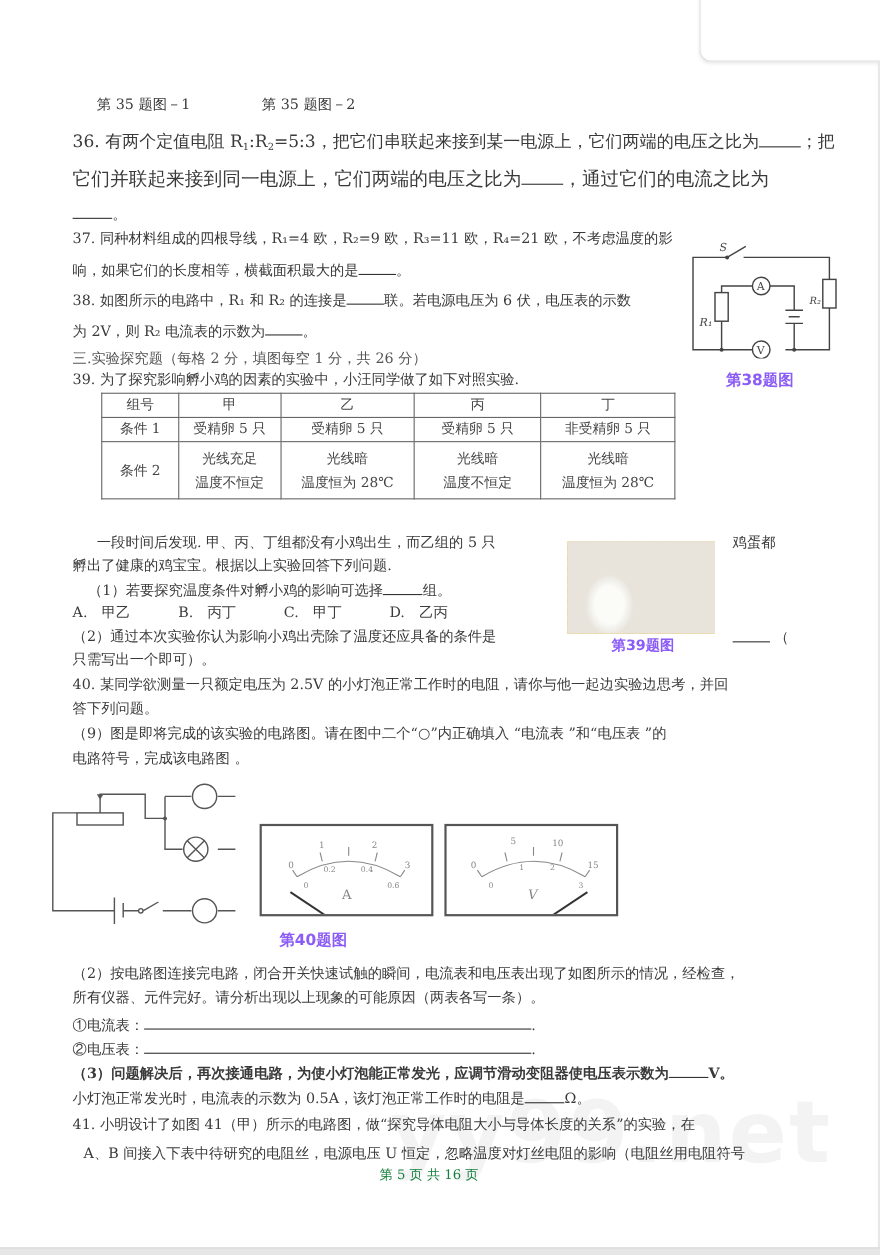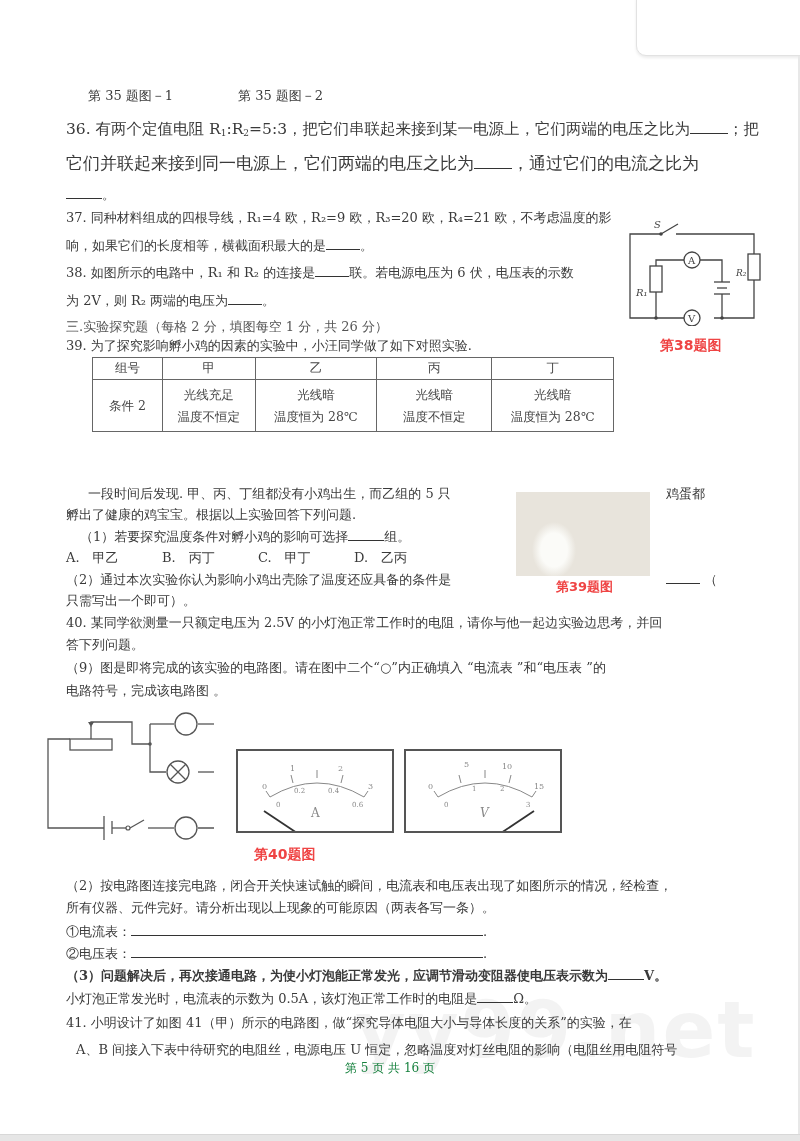--- a/index.html
+++ b/index.html
@@ -10,21 +10,21 @@
     left: 636px; top: -10px; width: 180px; height: 66px;
     border: 1px solid #e2e2e2; border-radius: 10px; background: #fff;
     box-shadow: 0 2px 3px rgba(0,0,0,0.08);
   }
   .right-edge { right: 0; top: 56px; width: 2px; height: 1085px; background: #e8e8e8; }
   .bottom-bar { left: 0; top: 1134px; width: 800px; height: 7px; background: #e6e6e6; border-top: 1px solid #d8d8d8; }
   .line { font-size: 13px; line-height: 20px; white-space: nowrap; color: #3a3a3a; }
   .line.big { font-size: 15.5px; }
   .blank { display: inline-block; border-bottom: 1.5px solid #333; height: 14px; vertical-align: baseline; }
   sub { font-size: 9px; vertical-align: -2px; }
-  .caption { font-family: "DejaVu Sans", "Liberation Sans", sans-serif; font-weight: bold; color: #ef4444; font-size: 13px; }
+  .caption { font-family: "DejaVu Sans", "Liberation Sans", sans-serif; font-weight: bold; color: #8b5cf6; font-size: 13px; }
   table.exp { border-collapse: collapse; position: absolute; left: 92px; top: 357px; width: 522px; font-size: 12.5px; color: #444; }
   table.exp td { border: 1.3px solid #666; text-align: center; padding: 0 2px; }
   table.exp tr.r1 td { height: 22px; }
   table.exp tr.r2 td { height: 22px; }
   table.exp tr.r3 td { height: 52px; line-height: 22px; }
   table.exp tr.r4 td { height: 24px; }
   .chick-img {
     left: 516px; top: 492px; width: 134px; height: 84px;
     background:
       radial-gradient(ellipse 22px 28px at 38px 58px, #fbfbf8 60%, #e8e4dc 100%),
@@ -48,30 +48,30 @@
 <div class="abs line big" style="left:66px; top:119px;">
   <span>36. 有两个定值电阻 R</span><sub>1</sub><span>:R</span><sub>2</sub><span>=5:3，把它们串联起来接到某一电源上，它们两端的电压之比为</span><span class="blank" style="width:38px"></span><span>；把</span>
 </div>
 <div class="abs line big" style="left:66px; top:153px; font-size:17px;">
   <span>它们并联起来接到同一电源上，它们两端的电压之比为</span><span class="blank" style="width:38px"></span><span>，通过它们的电流之比为</span>
 </div>
 <div class="abs line" style="left:66px; top:185px;">
   <span class="blank" style="width:36px"></span><span>。</span>
 </div>
 
-<div class="abs line" style="left:66px; top:208px;">37. 同种材料组成的四根导线，R₁=4 欧，R₂=9 欧，R₃=20 欧，R₄=21 欧，不考虑温度的影</div>
+<div class="abs line" style="left:66px; top:208px;">37. 同种材料组成的四根导线，R₁=4 欧，R₂=9 欧，R₃=11 欧，R₄=21 欧，不考虑温度的影</div>
 <div class="abs line" style="left:66px; top:236px;">
   <span>响，如果它们的长度相等，横截面积最大的是</span><span class="blank" style="width:34px"></span><span>。</span>
 </div>
 
 <div class="abs line" style="left:66px; top:263px;">
   <span>38. 如图所示的电路中，R₁ 和 R₂ 的连接是</span><span class="blank" style="width:34px"></span><span>联。若电源电压为 6 伏，电压表的示数</span>
 </div>
 <div class="abs line" style="left:66px; top:291px;">
-  <span>为 2V，则 R₂ 两端的电压为</span><span class="blank" style="width:34px"></span><span>。</span>
+  <span>为 2V，则 R₂ 电流表的示数为</span><span class="blank" style="width:34px"></span><span>。</span>
 </div>
 
 <svg class="abs" style="left:626px; top:218px;" width="140" height="108">
   <g stroke="#444" stroke-width="1.3" fill="none">
     <polyline points="35,16 4,16 4,100 58,100"></polyline>
     <line x1="35" y1="16" x2="52" y2="6"></line>
     <polyline points="50,16 128,16 128,36"></polyline>
     <rect x="122" y="36" width="12" height="26" fill="#fff"></rect>
     <polyline points="128,62 128,100 88,100"></polyline>
     <polyline points="30,100 30,74"></polyline>
@@ -101,20 +101,27 @@
 <div class="abs line" style="left:66px; top:336px;">39. 为了探究影响孵小鸡的因素的实验中，小汪同学做了如下对照实验.</div>
 
 <table class="exp">
   <tbody>
       <tr class="r1">
     <td style="width:68px">组号</td>
     <td style="width:90px">甲</td>
     <td style="width:118px">乙</td>
     <td style="width:112px">丙</td>
     <td style="width:118px">丁</td>
+  </tr>
+  <tr class="r2">
+    <td>条件 1</td>
+    <td>受精卵 5 只</td>
+    <td>受精卵 5 只</td>
+    <td>受精卵 5 只</td>
+    <td>非受精卵 5 只</td>
   </tr>
   <tr class="r3">
     <td>条件 2</td>
     <td>
           <div>光线充足</div>
           <div>温度不恒定</div>
         </td>
     <td>
           <div>光线暗</div>
           <div>温度恒为 28℃</div>

